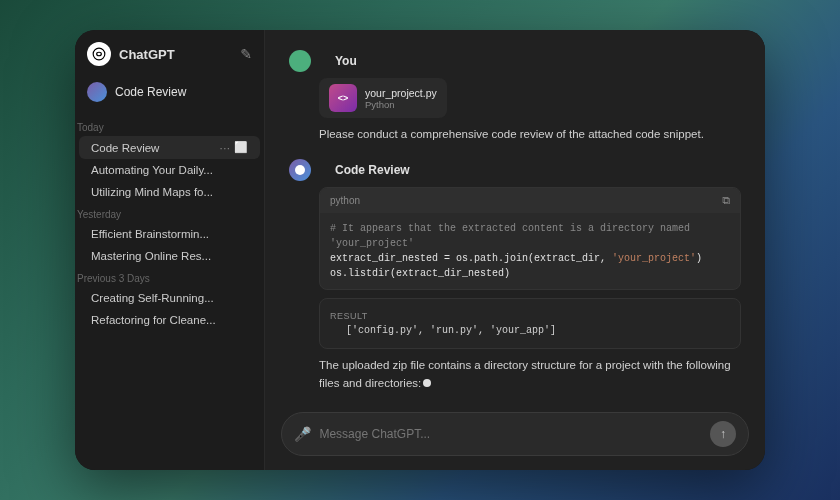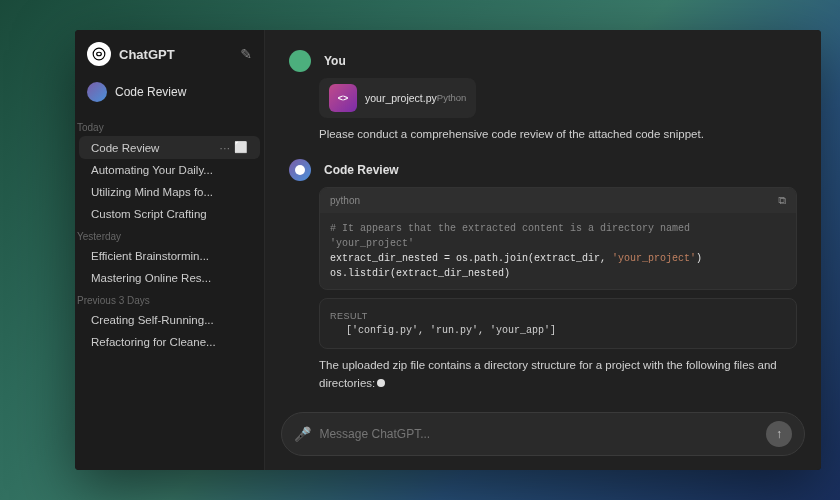--- a/index.html
+++ b/index.html
@@ -14,24 +14,24 @@
     .bg-gradient {
       position: absolute;
       inset: 0;
       background: linear-gradient(135deg, #1a4a3a 0%, #2d6a5a 30%, #3a7a6a 50%, #2a5580 70%, #1a3060 100%);
       z-index: 0;
     }
     .app-container {
       position: absolute;
       top: 30px;
       left: 75px;
-      width: 746px;
+      width: 690px;
       height: 440px;
       background: #1a1a1a;
-      border-radius: 4px;
+      border-radius: 20px;
       display: flex;
       overflow: hidden;
       box-shadow: 0 20px 60px rgba(0,0,0,0.5);
       z-index: 1;
     }
     
     .sidebar {
       width: 190px;
       min-width: 190px;
       background: #1c1c1c;
@@ -144,21 +144,21 @@
     }
     .chat-area::-webkit-scrollbar { width: 4px; }
     .chat-area::-webkit-scrollbar-track { background: transparent; }
     .chat-area::-webkit-scrollbar-thumb { background: #444; border-radius: 2px; }
     .message-group {
       margin-bottom: 16px;
     }
     .message-header {
       display: flex;
       align-items: center;
-      gap: 13px;
+      gap: 24px;
       margin-bottom: 6px;
     }
     .user-dot {
       width: 22px;
       height: 22px;
       border-radius: 50%;
       background: #4caf7d;
       flex-shrink: 0;
     }
     .bot-dot {
@@ -195,20 +195,21 @@
       border-radius: 6px;
       display: flex;
       align-items: center;
       justify-content: center;
       color: #fff;
       font-size: 9px;
       font-weight: bold;
     }
     .file-info {
       display: flex;
+      flex-direction: column;
     }
     .file-name {
       color: #e0e0e0;
       font-size: 10.5px;
       font-weight: 500;
     }
     .file-type {
       color: #888;
       font-size: 9.5px;
     }
@@ -360,23 +361,20 @@
       </div>
 
       <div class="sidebar-item">
         <span class="sidebar-item-text">Automating Your Daily...</span>
       </div>
 
       <div class="sidebar-item">
         <span class="sidebar-item-text">Utilizing Mind Maps fo...</span>
       </div>
 
-      <div class="sidebar-item">
-        <span class="sidebar-item-text">Custom Script Crafting</span>
-      </div>
     </div>
 
     <div>
       <div class="sidebar-section-label">Yesterday</div>
 
       <div class="sidebar-item">
         <span class="sidebar-item-text">Efficient Brainstormin...</span>
       </div>
       <div class="sidebar-item">
         <span class="sidebar-item-text">Mastering Online Res...</span>

